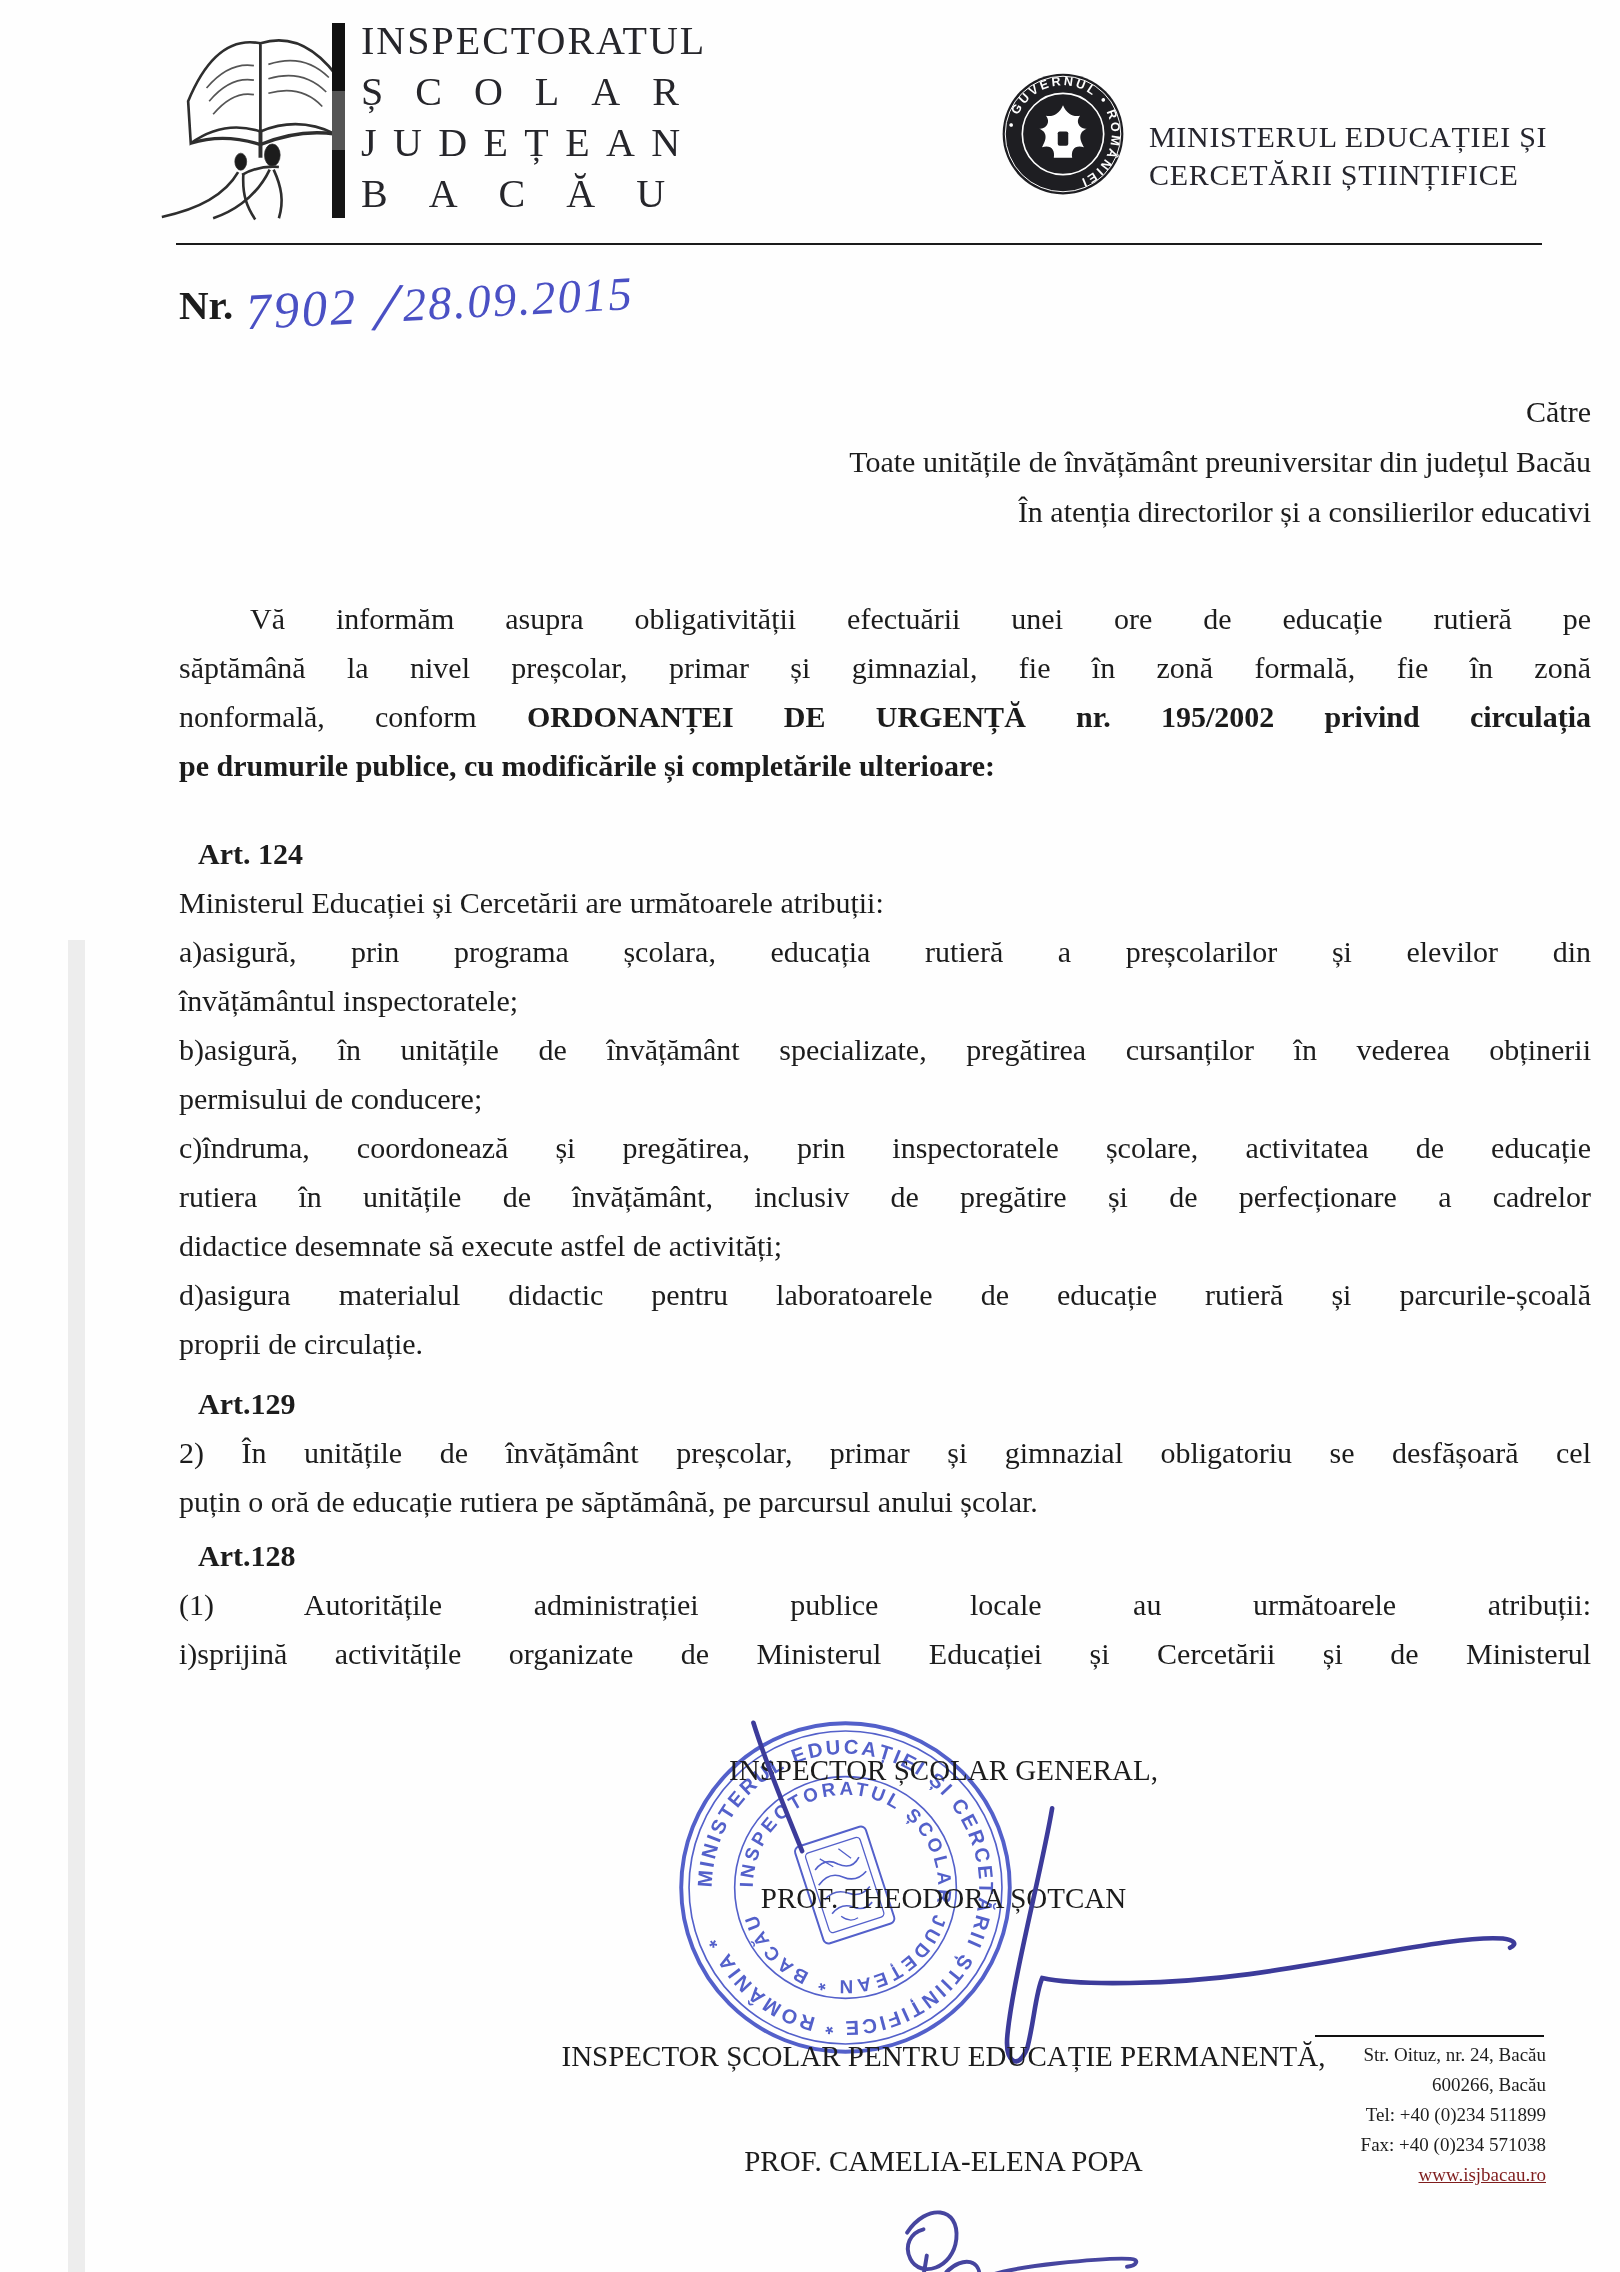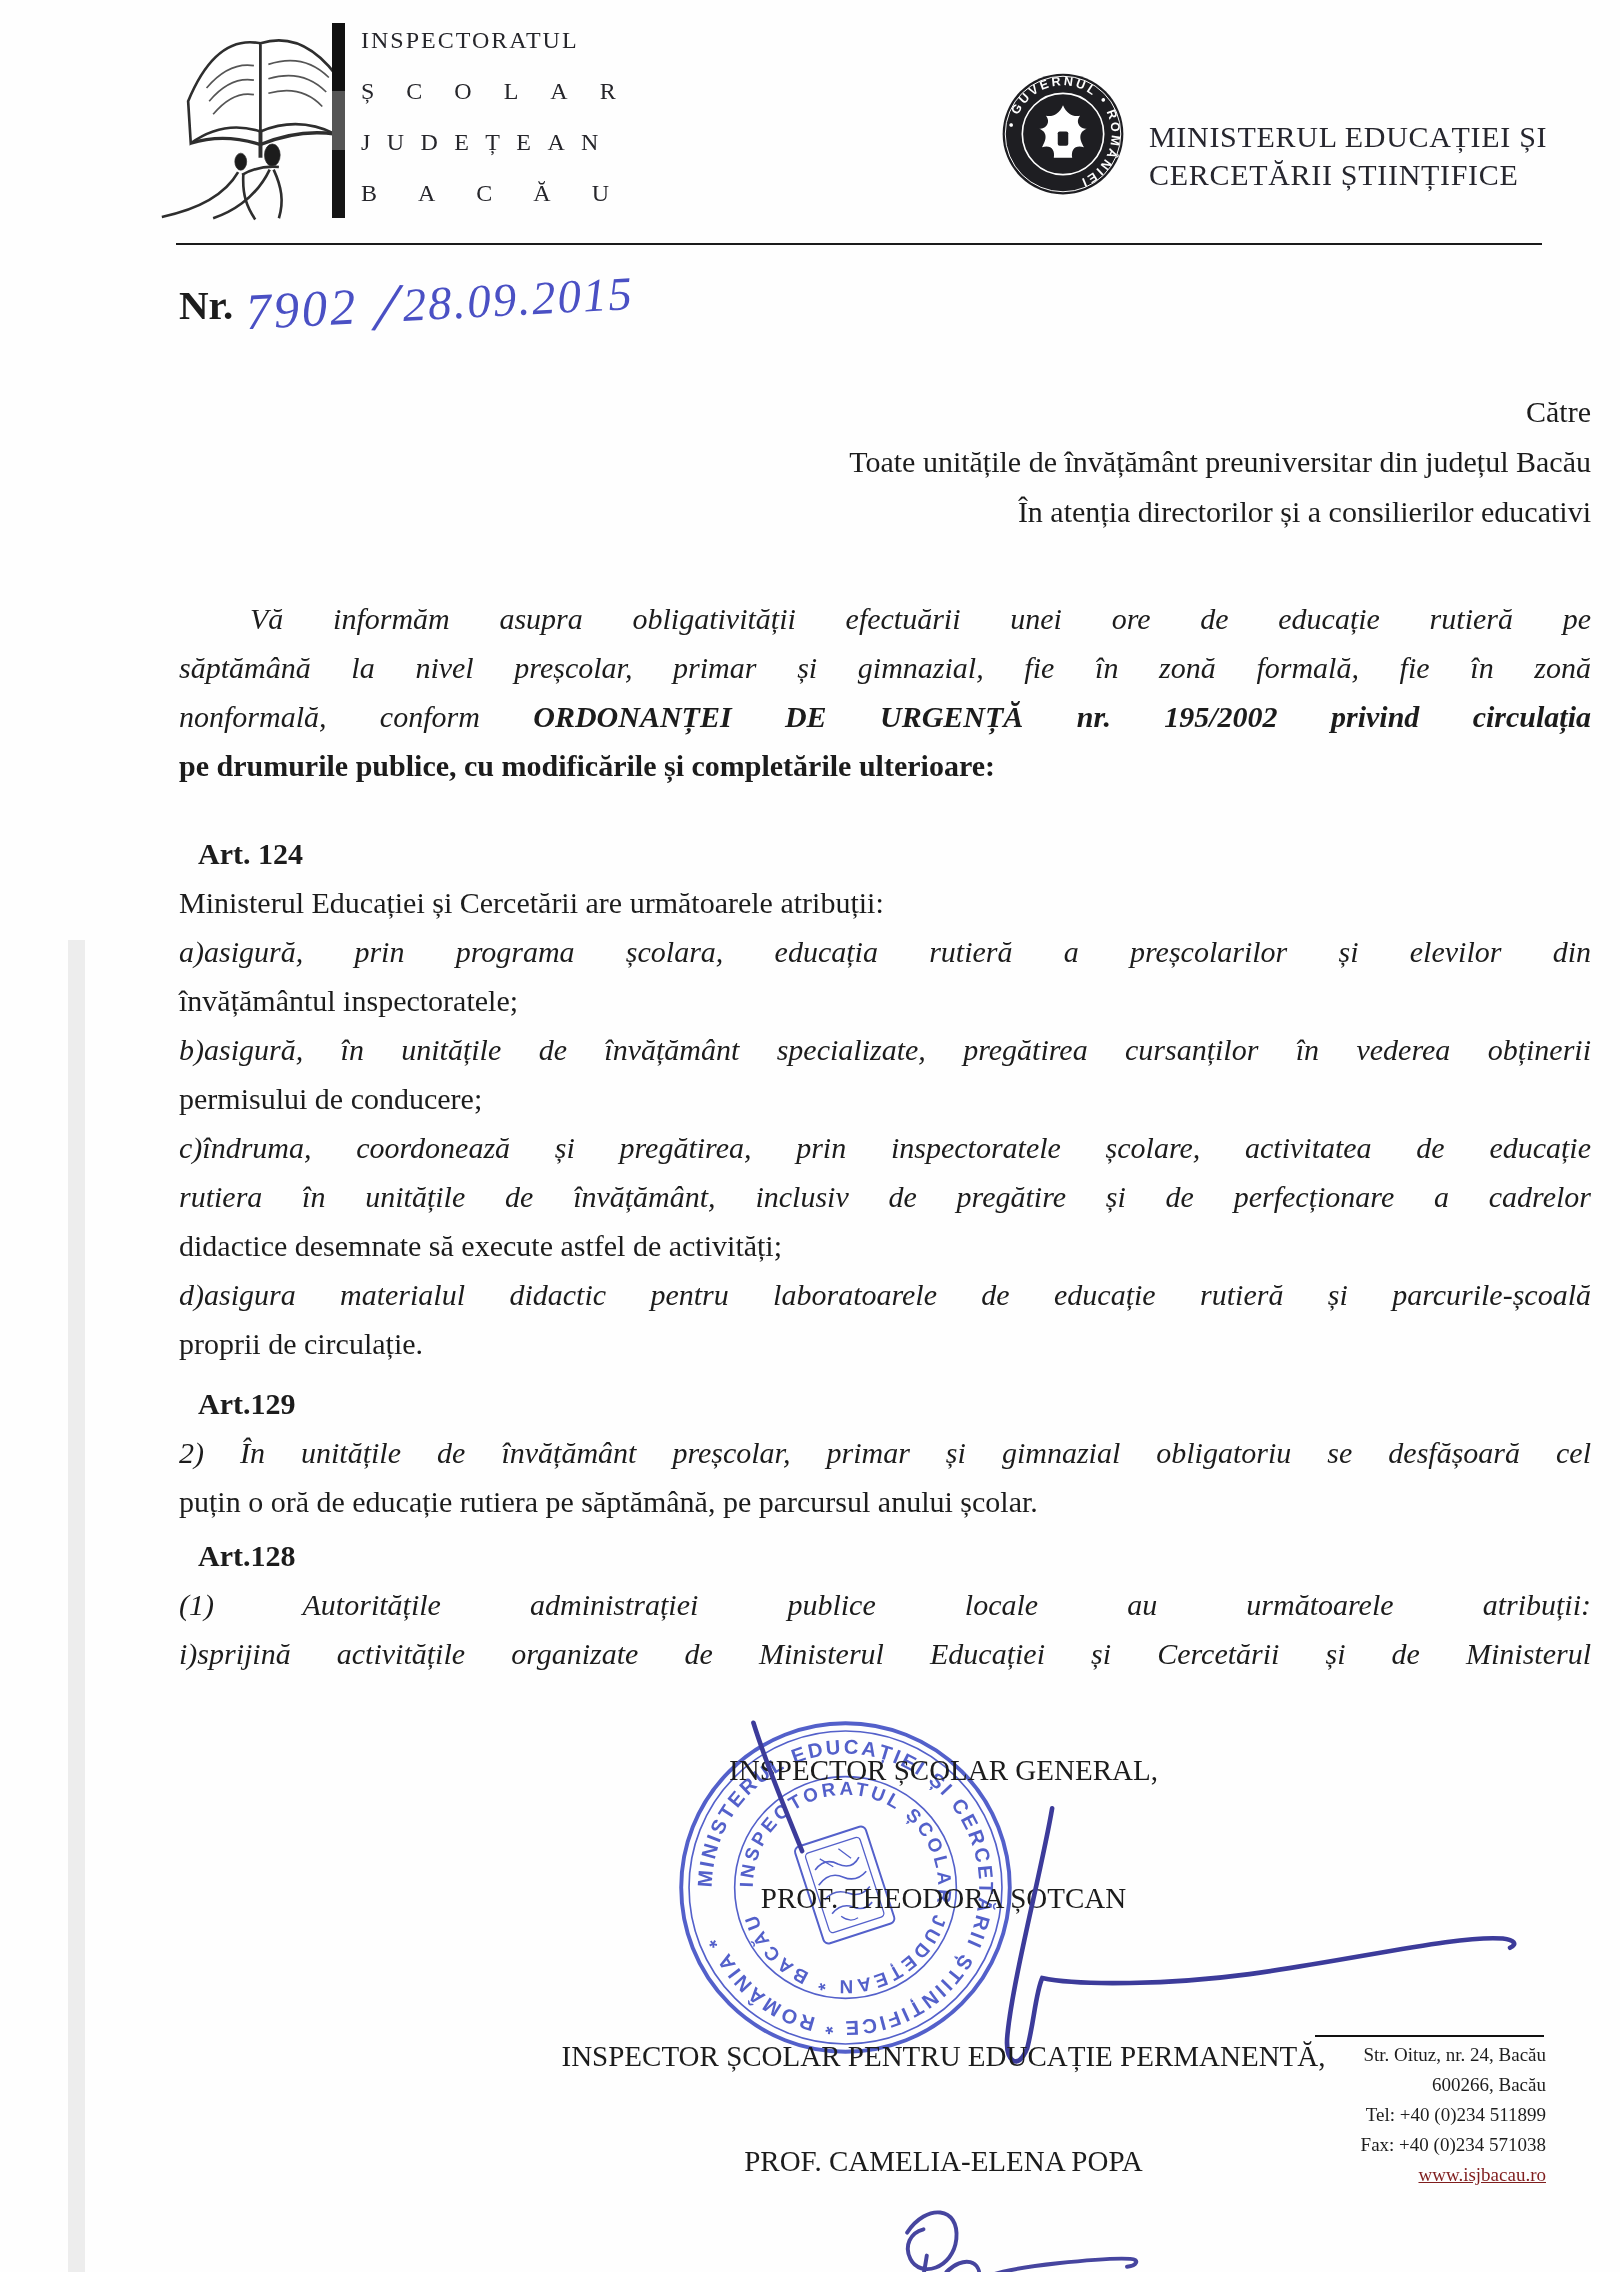--- a/index.html
+++ b/index.html
@@ -3,38 +3,38 @@
 <meta charset="utf-8">
 <style>
   html,body{margin:0;padding:0;background:#9a9a9a;}
   .page{position:relative;width:1620px;height:2273px;background:#fefefe;overflow:hidden;
         font-family:"Liberation Serif","DejaVu Serif",serif;color:#1c1c1c;}
   .abs{position:absolute;}
   
   .scanband{left:68px;top:940px;width:17px;height:1332px;background:#e9e9e9;opacity:.8;}
   
   .orgname{left:361px;top:14.5px;width:355px;}
-  .orgname div{font-size:24px;line-height:51px;white-space:nowrap;color:#26262b;}
+  .orgname div{font-size:40px;line-height:51px;white-space:nowrap;color:#26262b;}
   .orgbar{left:332px;top:23px;width:13px;height:195px;background:linear-gradient(#111 0 35%,#555 35% 65%,#151515 65% 100%);}
   .ministry{left:1149px;top:118px;color:#26262e;}
   .ministry div{font-size:30px;line-height:38px;letter-spacing:0.7px;white-space:nowrap;}
   .rule-top{left:176px;top:243px;width:1366px;height:2px;background:#1a1a1a;}
   
   .reg{left:179px;top:281px;font-size:41px;font-weight:600;}
   .hand{left:245px;top:255px;color:#4a50c4;font-style:italic;transform:rotate(-3deg);white-space:nowrap;}
   .hand .num{font-size:51px;letter-spacing:2.6px;}
   .hand .slash{font-size:71px;position:relative;top:9.2px;display:inline-block;transform:rotate(8deg);margin:0 6.6px 0 18.4px;}
   .hand .date{font-size:47px;letter-spacing:2px;}
   
   .addr{left:179px;top:387px;width:1412px;text-align:right;}
   .addr div{font-size:30px;line-height:50px;}
   
   .body{left:179px;top:594px;width:1412px;font-size:30px;line-height:49px;}
   .body div{min-height:49px;}
-  .j{text-align:justify;text-align-last:justify;font-style:italic;}
+  .j{text-align:justify;text-align-last:justify;}
   .ind{text-indent:71px;}
   .hd{font-weight:bold;margin-left:19px;}
   .mt1{margin-top:39px;}
   .mt2{margin-top:10.5px;}
   .mt3{margin-top:5.3px;}
   b{font-weight:bold;}
   
   .sig{left:460px;top:0;width:967px;text-align:center;font-size:29px;white-space:nowrap;}
   .s1t{top:1754px;} .s1n{top:1882px;} .s2t{top:2040px;} .s2n{top:2145px;}
   

